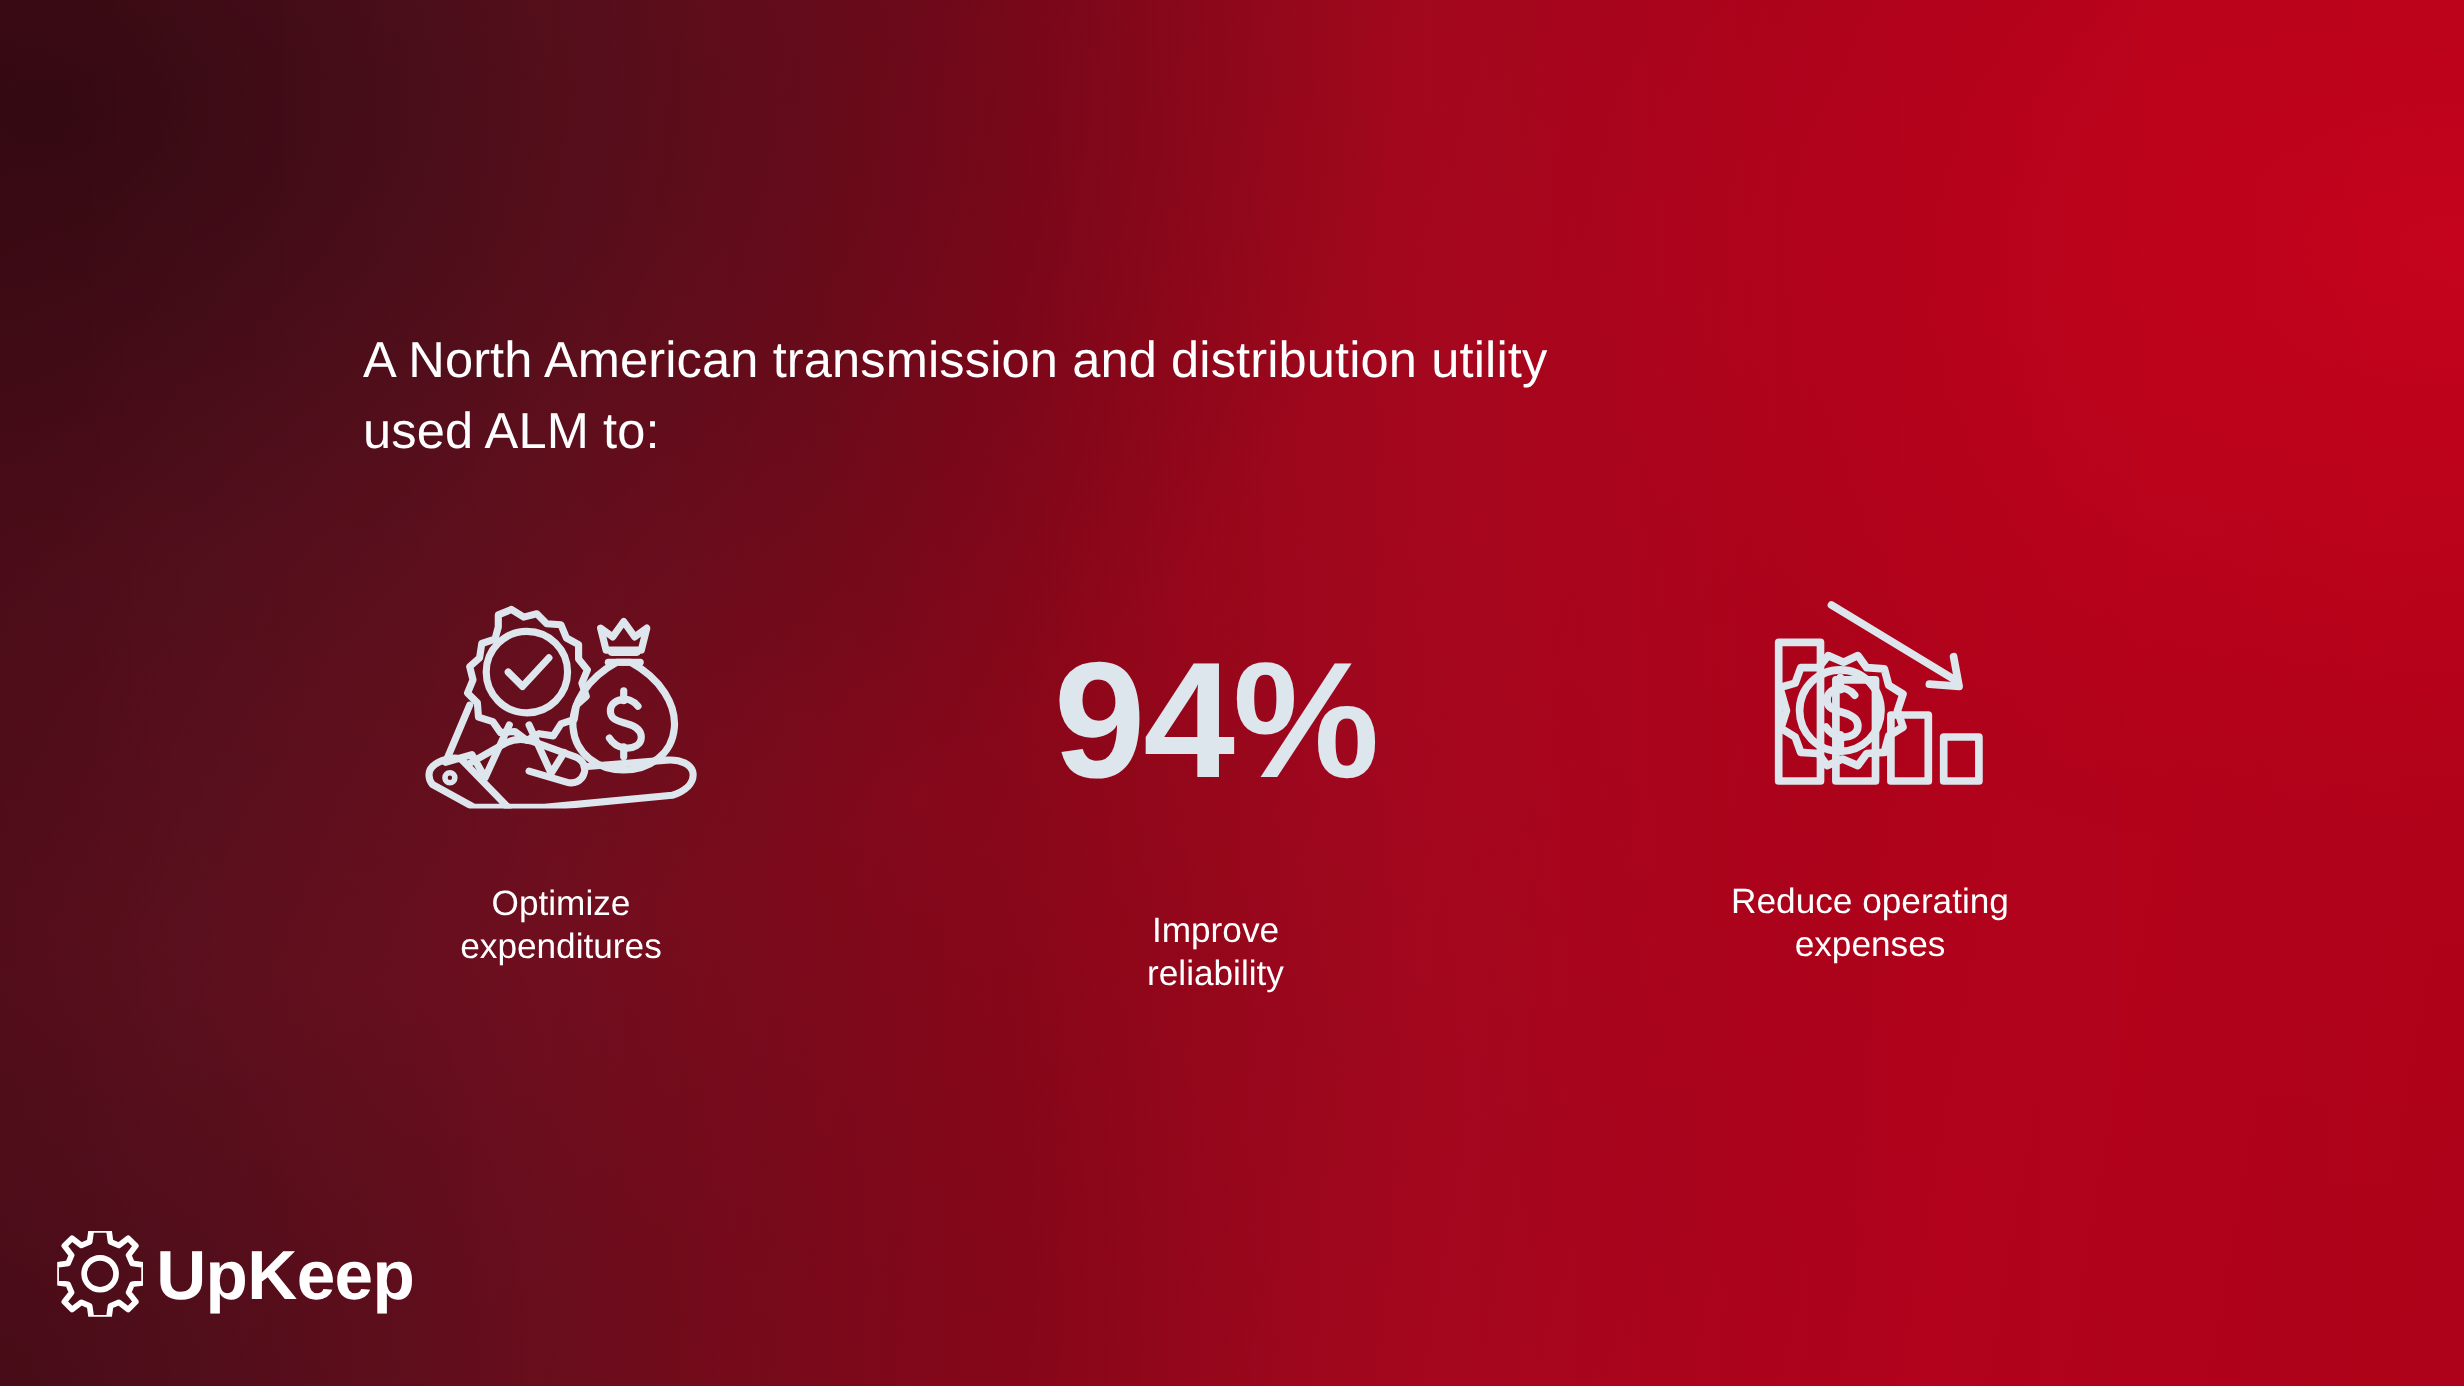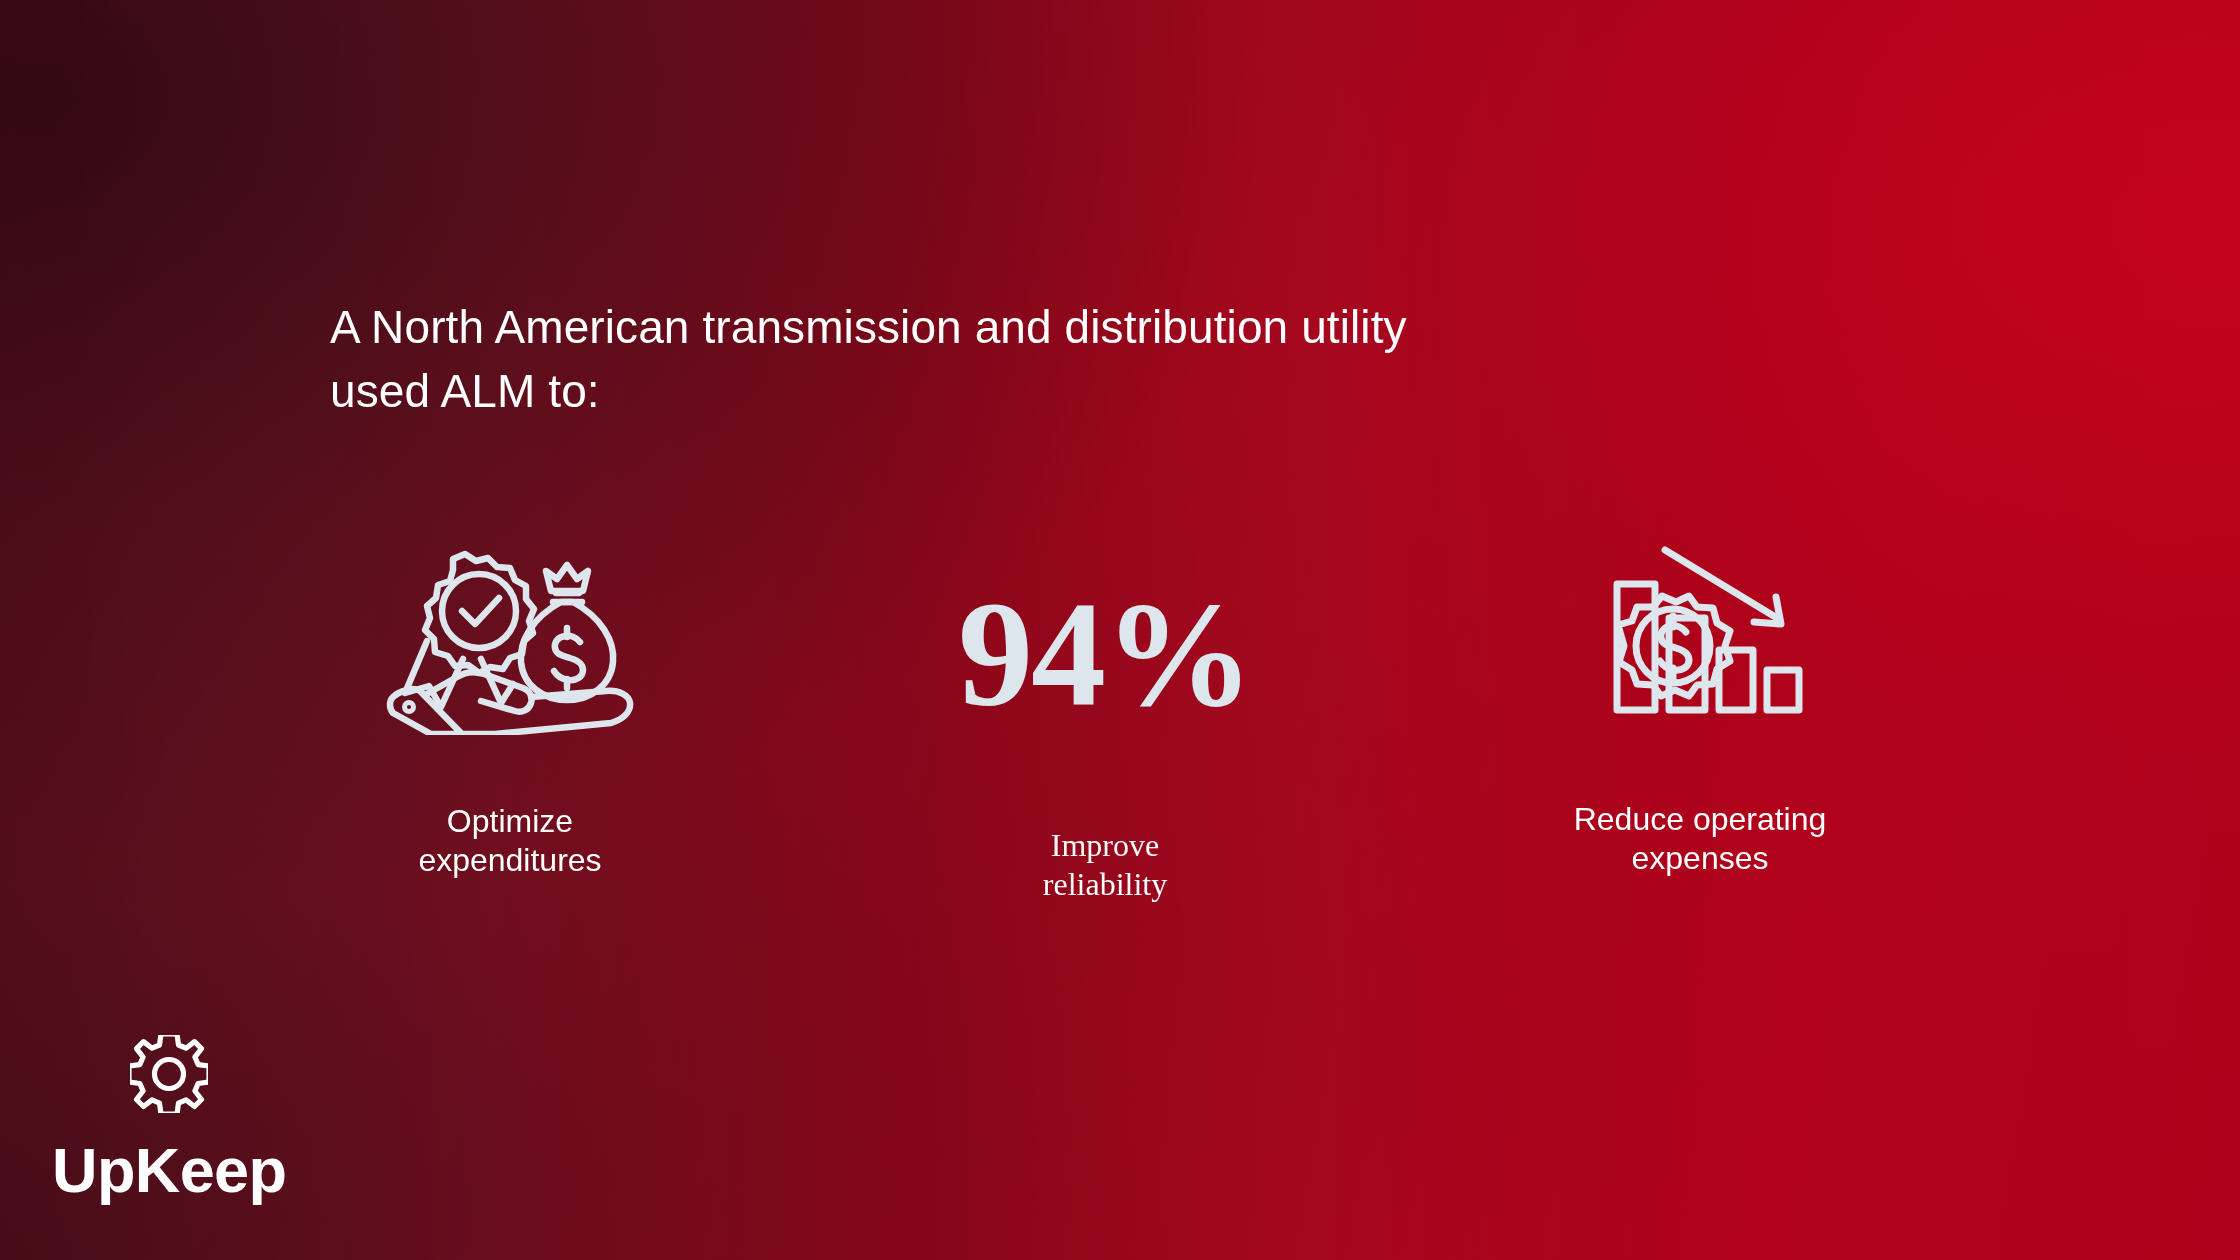--- a/index.html
+++ b/index.html
@@ -94,21 +94,21 @@
     align-items: flex-start;
     justify-content: space-between;
   }
   .col {
     width: 520px;
     display: flex;
     flex-direction: column;
     align-items: center;
   }
   .col-1 { margin-left: 10px; }
-  .col-2 { margin-top: 14px; font-family: Liberation Serif, serif; }
+  .col-2 { margin-top: 14px; }
   .col-3 { margin-right: 0px; justify-content: space-between; }
 
   .icon-slot {
     height: 200px;
     display: flex;
     align-items: center;
     justify-content: center;
   }
   .icon-slot svg { display: block; }
 
@@ -136,22 +136,21 @@
   .cap-2 { margin-top: 72px; }
   .cap-3 { margin-top: 60px; width: 470px; }
 
   
   .logo {
     position: absolute;
     left: 52px;
     bottom: 58px;
     display: flex;
     align-items: center;
-    gap: 22px;
-    flex-direction: column;
+    gap: 12px;
   }
   .logo-mark { display: block; }
   .logo-text {
     color: #ffffff;
     font-size: 63px;
     font-weight: 700;
     letter-spacing: -0.6px;
     line-height: 1;
   }
 </style>

